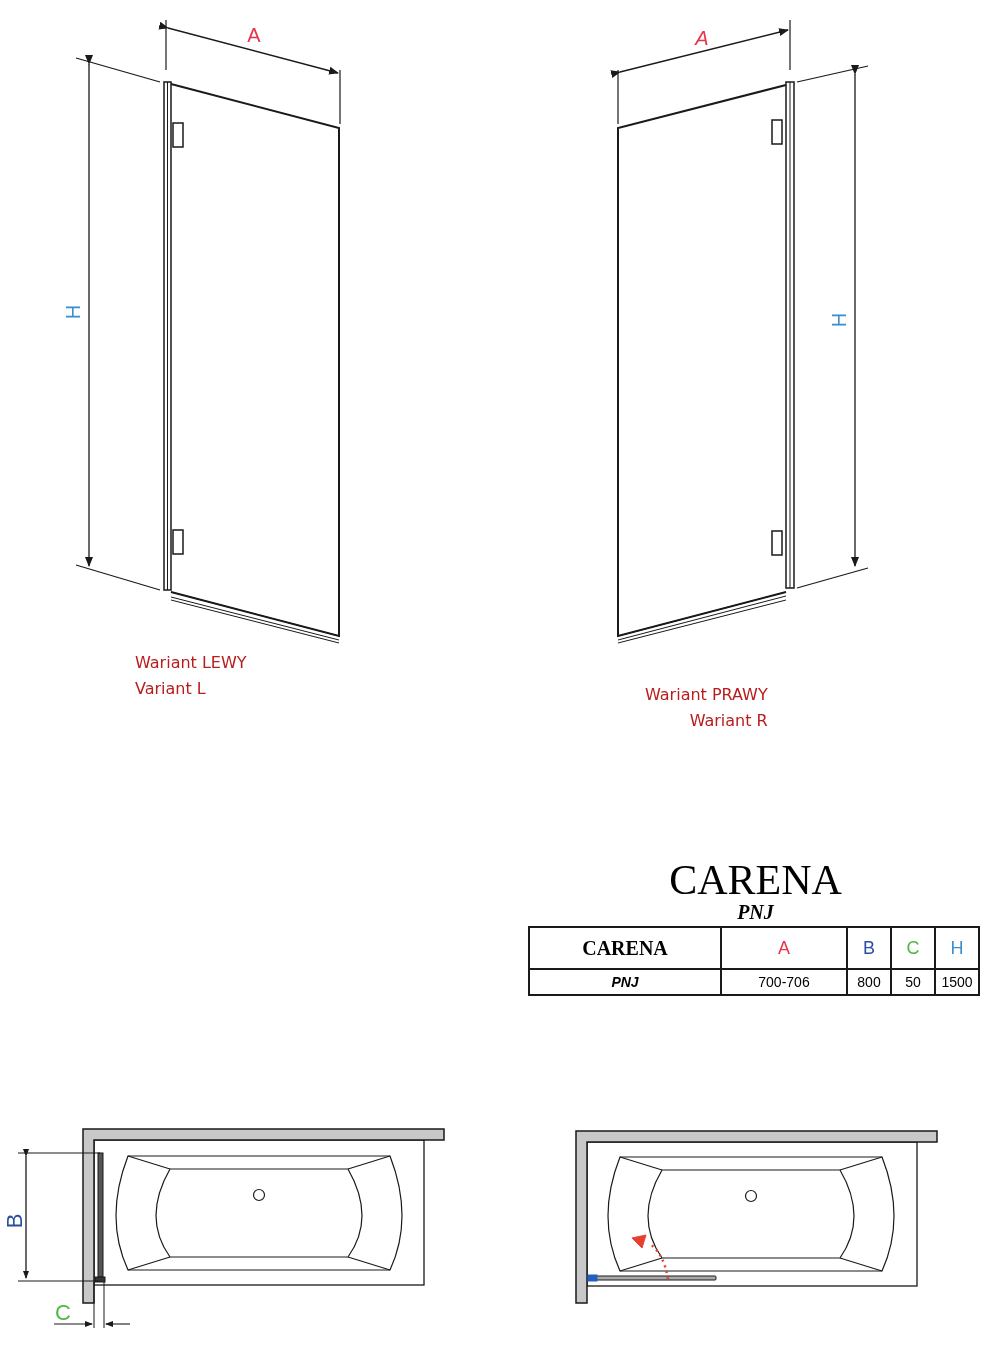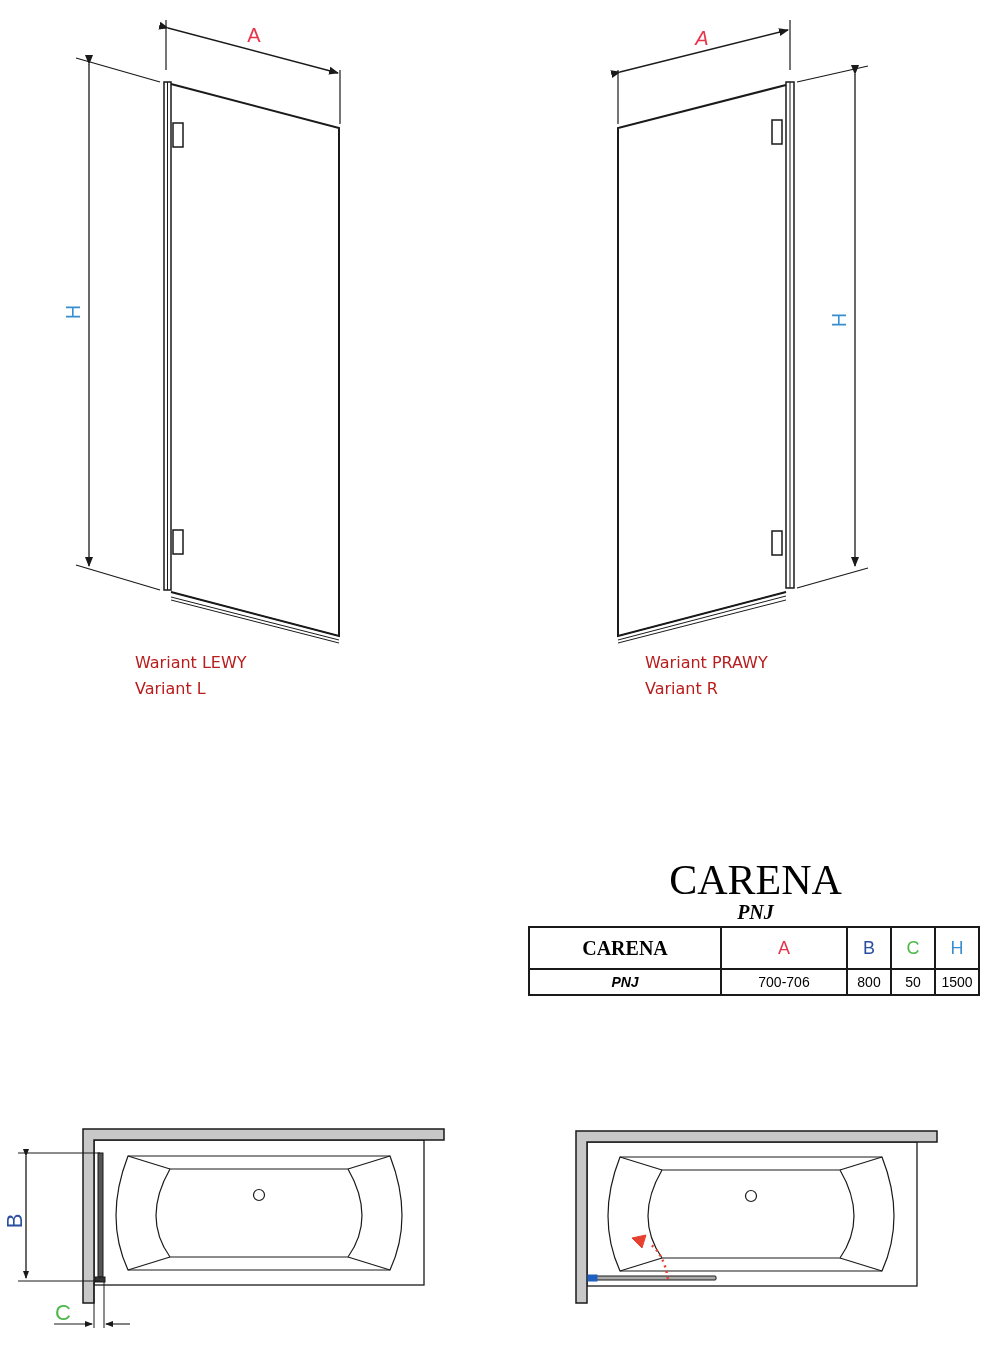--- a/index.html
+++ b/index.html
@@ -121,23 +121,23 @@
 
     <path d="M668,1279 Q664,1254 650,1244" fill="none" stroke="#e84030" stroke-width="2.5" stroke-dasharray="2,4"></path>
     <path d="M632,1238 L646,1235 L642,1248 Z" fill="#e84030" stroke="#e84030" stroke-width="1"></path>
   </g>
 </svg>
 
 <div class="variant-label" style="left:135px; top:650px;">
   <div>Wariant LEWY</div>
   <div>Variant L</div>
 </div>
-<div class="variant-label" style="left:645px; top:650px;">
+<div class="variant-label" style="left:645px; top:682px;text-align:right;">
   <div>Wariant PRAWY</div>
-  <div>Variant R</div>
+  <div>Wariant R</div>
 </div>
 
 <div class="product-title" style="top:858px;">
   <div style="font-size:42px; line-height:44px;">CARENA</div>
   <div style="font-size:20px; line-height:20px; font-weight:bold; font-style:italic;">PNJ</div>
 </div>
 
 <table class="spec-table">
   <tbody>
       <tr class="hdr">

